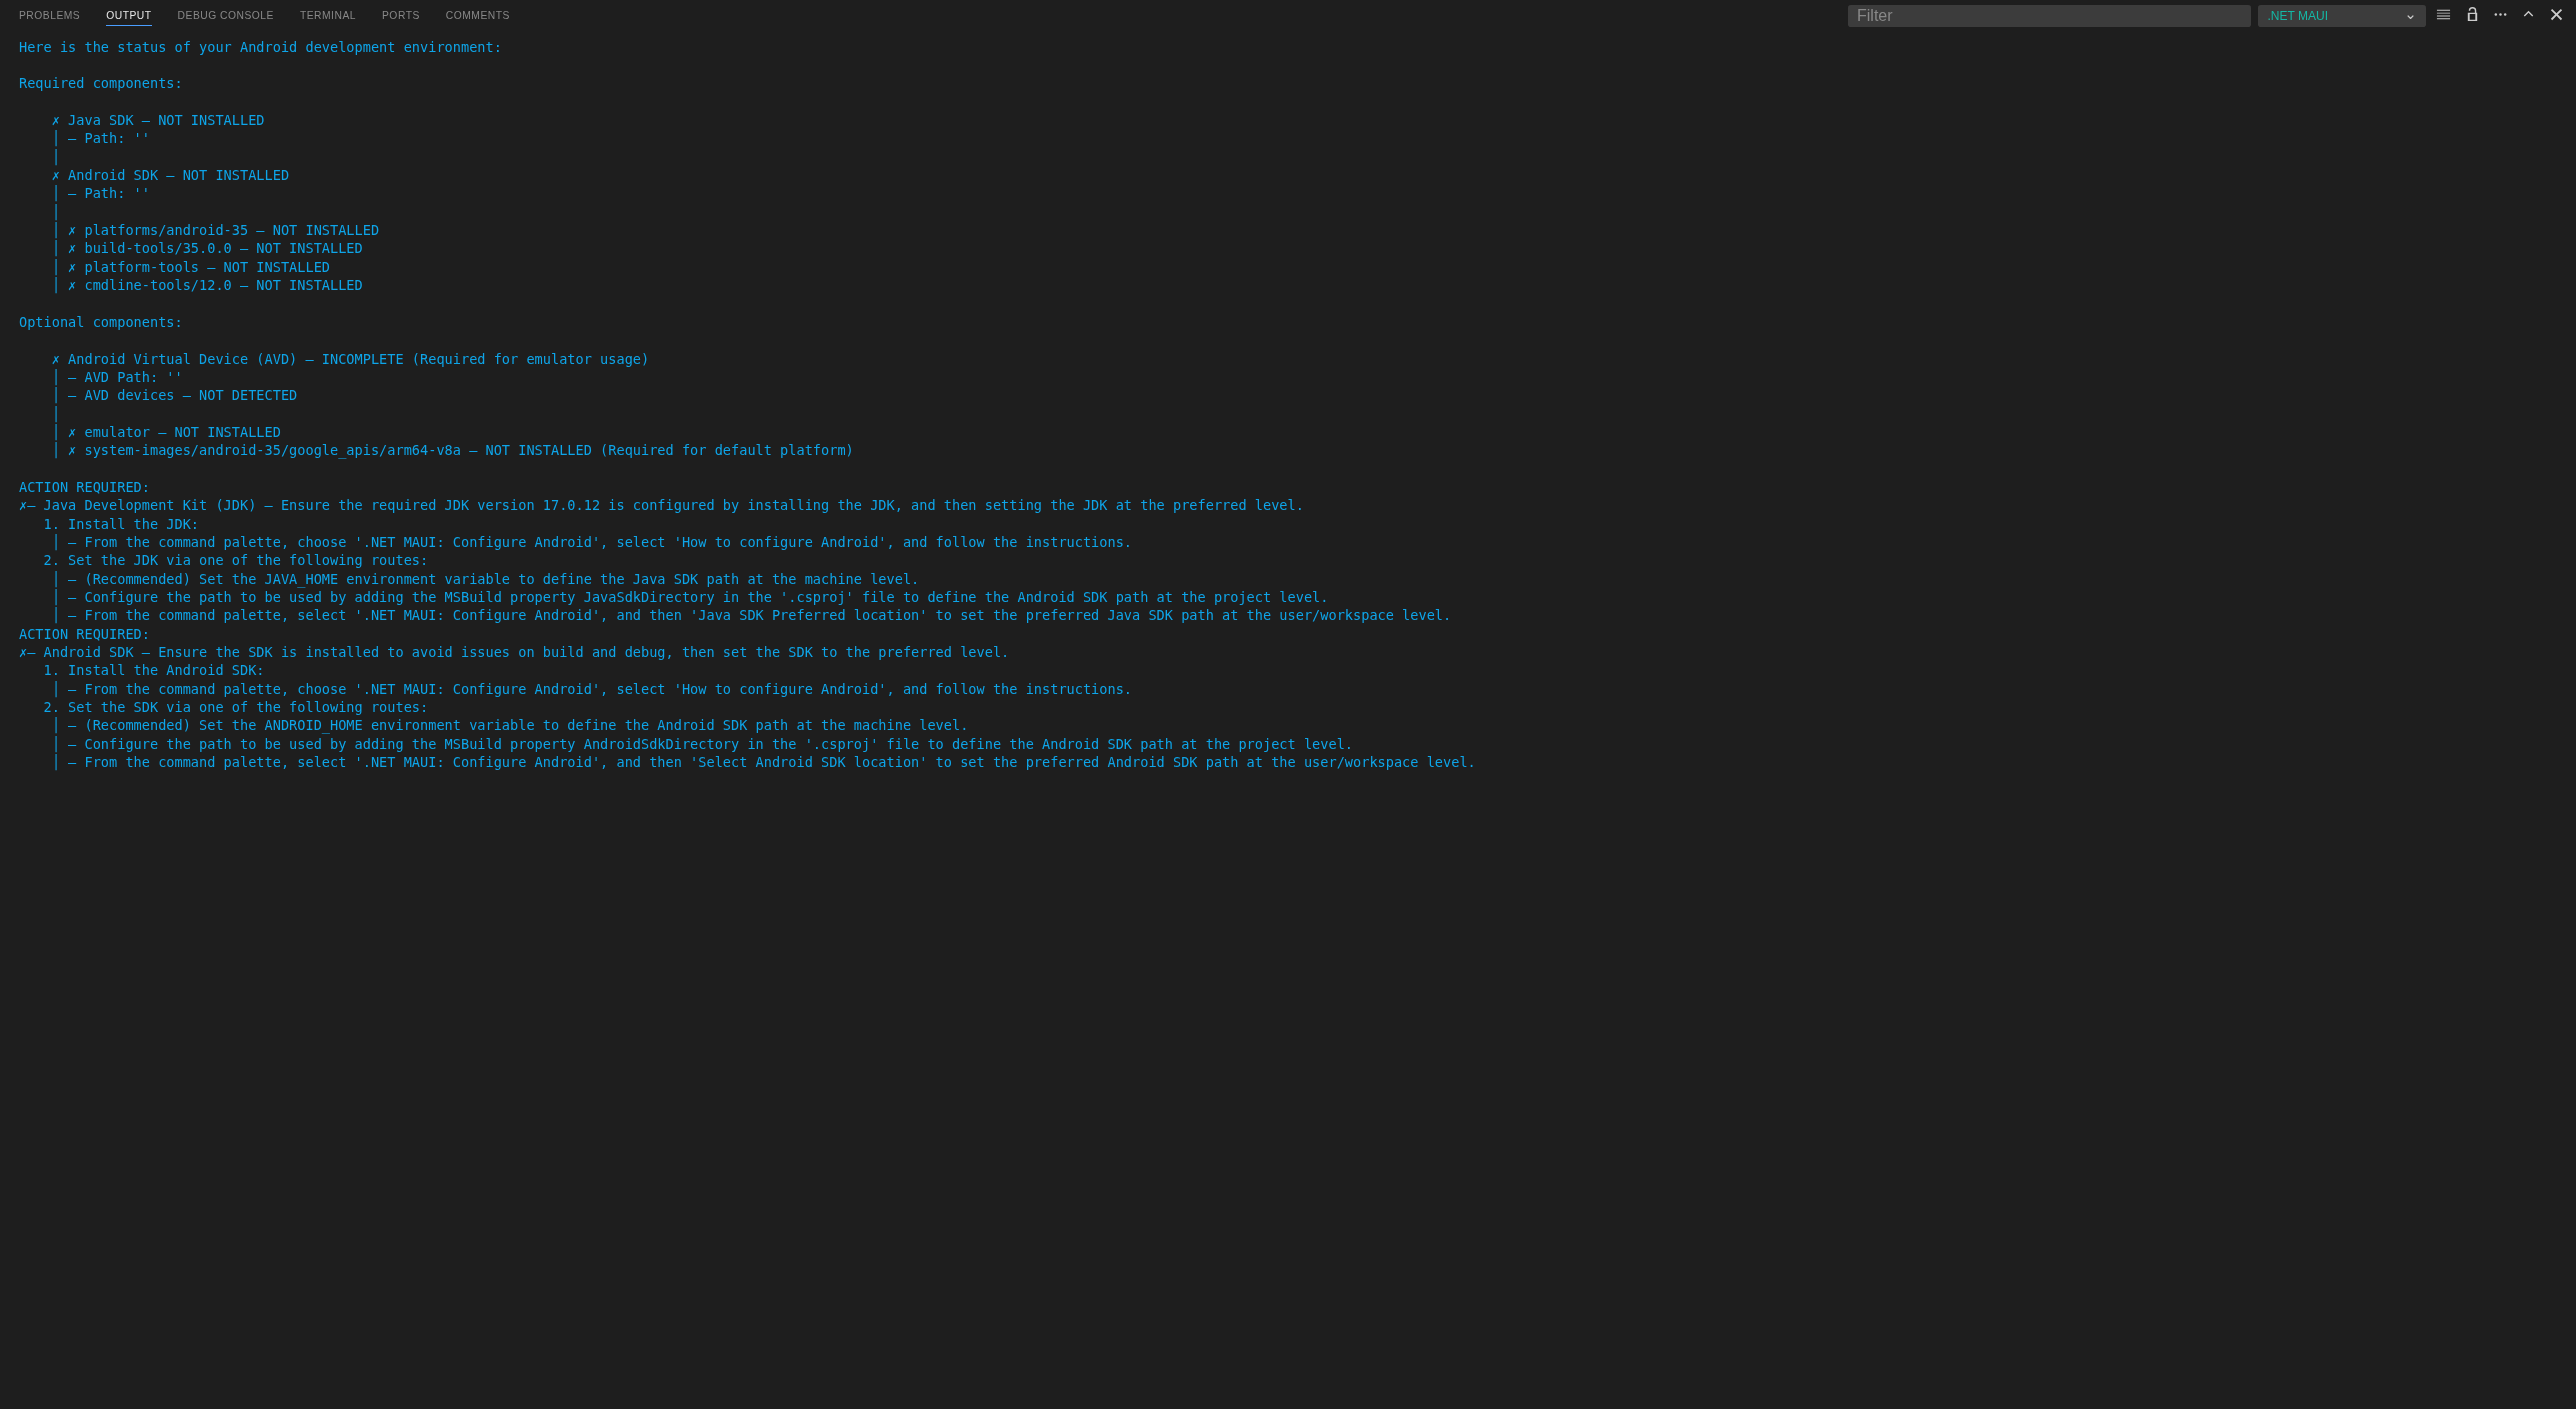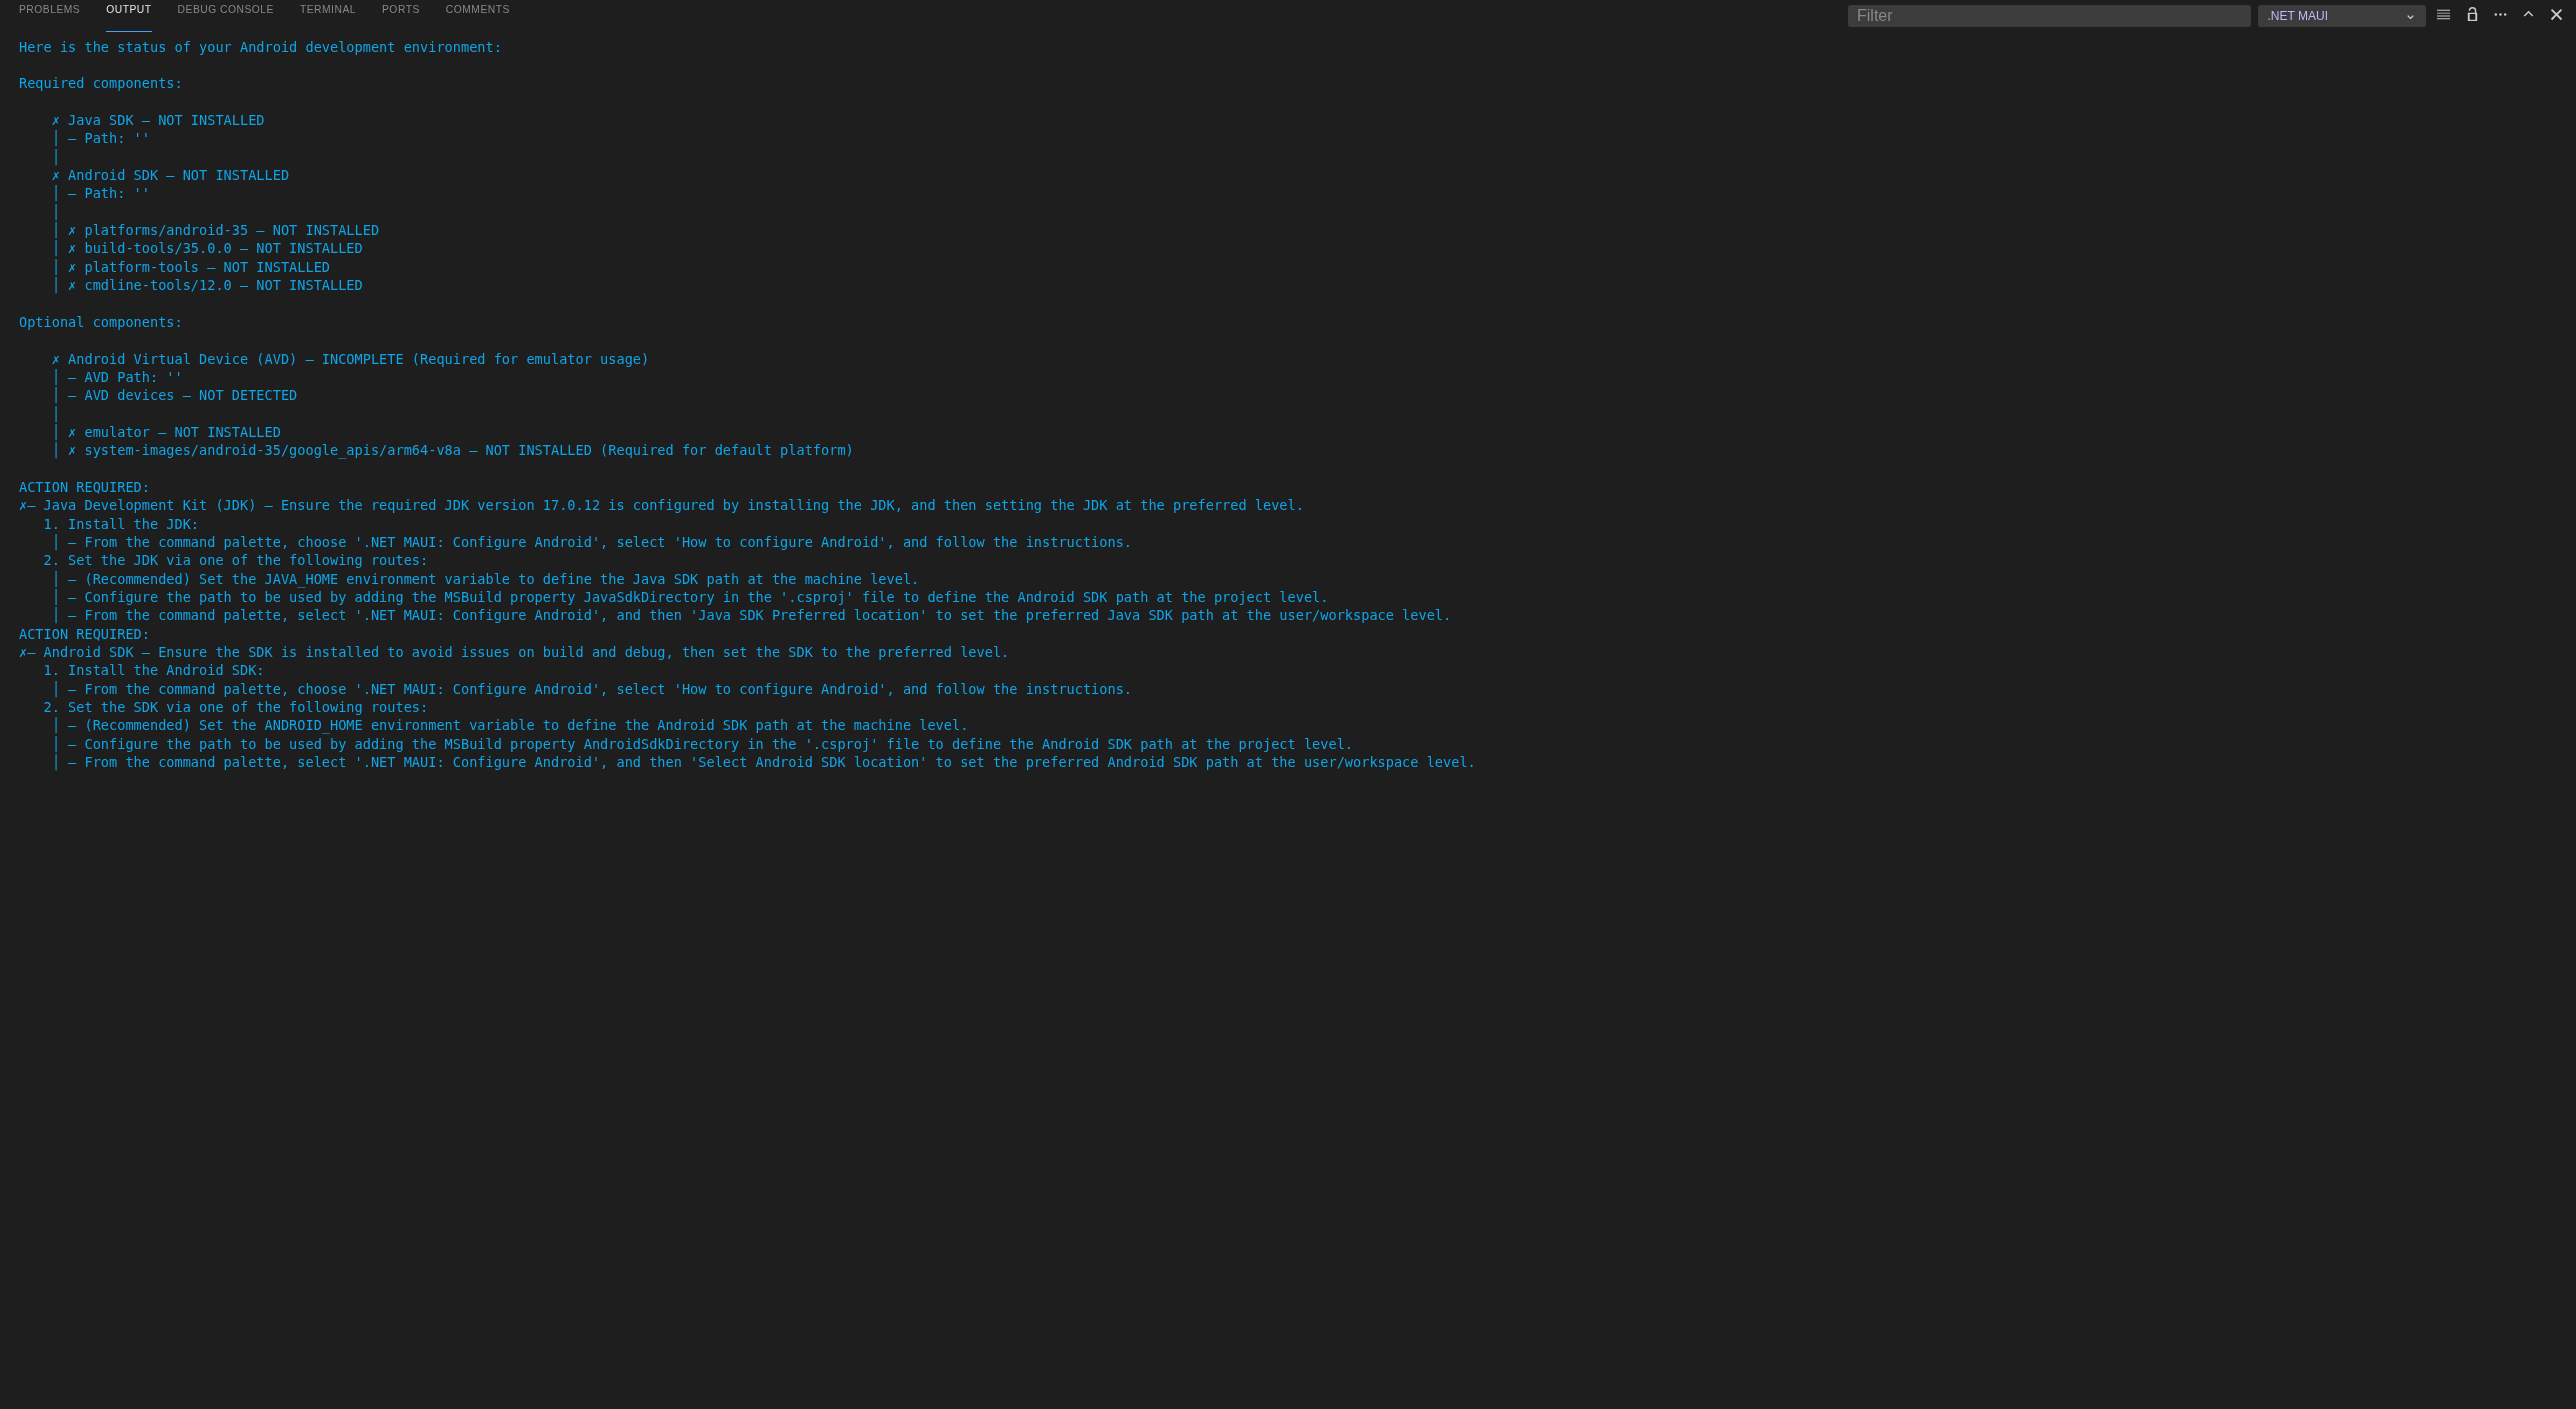--- a/index.html
+++ b/index.html
@@ -12,20 +12,21 @@
       color: #cccccc;
       font-family: -apple-system, BlinkMacSystemFont, "Segoe UI", sans-serif;
       font-size: 12px;
       height: 100vh;
       display: flex;
       flex-direction: column;
       overflow: hidden;
     }
     .panel-header {
       display: flex;
+      align-items: center;
       height: 33px;
       padding: 0 9.4px 0 19px;
       border-bottom: 0.9px solid transparent;
       gap: 0;
     }
     .tabs {
       display: flex;
       gap: 26px;
     }
     .tab {
@@ -58,21 +59,21 @@
       font-size: 16px;
       outline: none;
     }
     .filter-input::placeholder {
       color: #888;
     }
     .channel-select {
       background: #3c3c3c;
       border: none;
       border-radius: 2.8px;
-      color: #c4b5fd;
+      color: #14b8a6;
       padding: 2.8px 28px 2.8px 9.4px;
       width: 168px;
       height: 22.5px;
       font-size: 12px;
       outline: none;
       appearance: none;
       position: relative;
     }
     .select-wrapper {
       position: relative;

